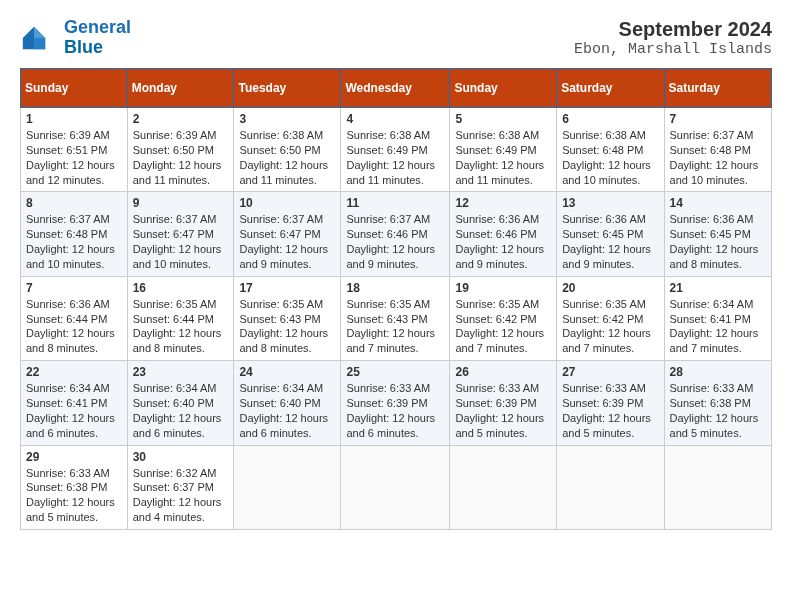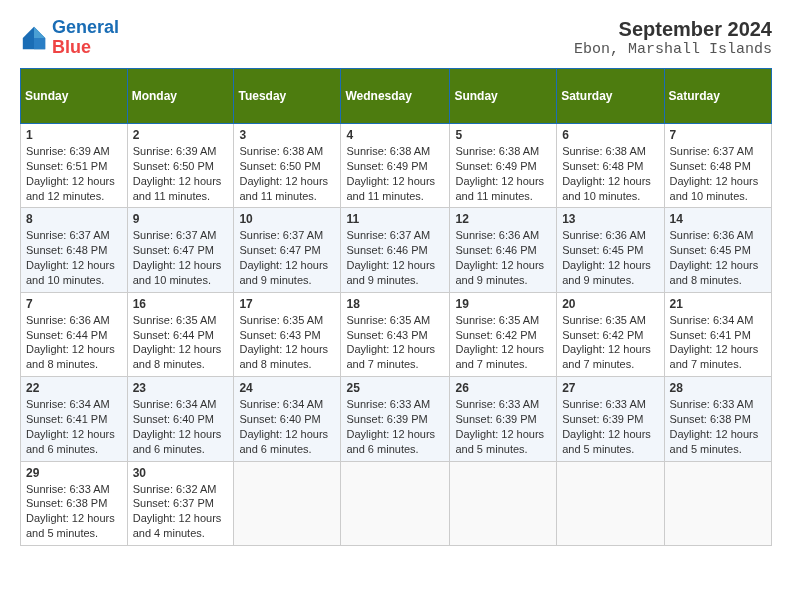--- a/index.html
+++ b/index.html
@@ -18,21 +18,21 @@
     }
     .header {
       display: flex;
       justify-content: space-between;
       align-items: flex-start;
       margin-bottom: 10px;
     }
     .logo {
       display: flex;
       align-items: center;
-      gap: 4px;
+      gap: 16px;
     }
     .logo-text {
       font-size: 18px;
       font-weight: bold;
       color: #333;
       line-height: 1.1;
     }
     .logo-text span {
       color: #1a6db5;
     }
@@ -52,23 +52,23 @@
       font-size: 15px;
       color: #555;
       font-family: Liberation Mono, monospace;
     }
     .calendar {
       width: 100%;
       border-collapse: collapse;
       font-size: 10.5px;
     }
     .calendar thead tr th {
-      background: #4d7c0f;
+      background: #c2410c;
       color: #fff;
-      padding: 20px 4px;
+      padding: 12px 4px;
       text-align: left;
       font-size: 12px;
       font-weight: bold;
       border: 1px solid #1a6db5;
     }
     .calendar tbody tr td {
       border: 1px solid #ccc;
       vertical-align: top;
       padding: 4px 5px;
       width: 113px;
@@ -99,21 +99,21 @@
 <div class="page">
   <div class="header">
     <div class="logo">
       <svg class="logo-icon" viewBox="0 0 40 40">
         <polygon points="20,4 36,20 36,36 20,36 4,36 4,20" fill="#1a6db5"></polygon>
         <polygon points="20,4 36,20 20,20" fill="#4a9fd4"></polygon>
         <polygon points="20,20 36,20 36,36 20,36" fill="#2a7ec5"></polygon>
       </svg>
       <div class="logo-text">
         <div><span>General</span></div>
-        <div><span style="color:#ef4444">Blue</span></div>
+        <div><span style="color:#0369a1">Blue</span></div>
       </div>
     </div>
     <div class="title-block">
       <div class="month-title">September 2024</div>
       <div class="location">Ebon, Marshall Islands</div>
     </div>
   </div>
 
   <table class="calendar">
     <thead>

